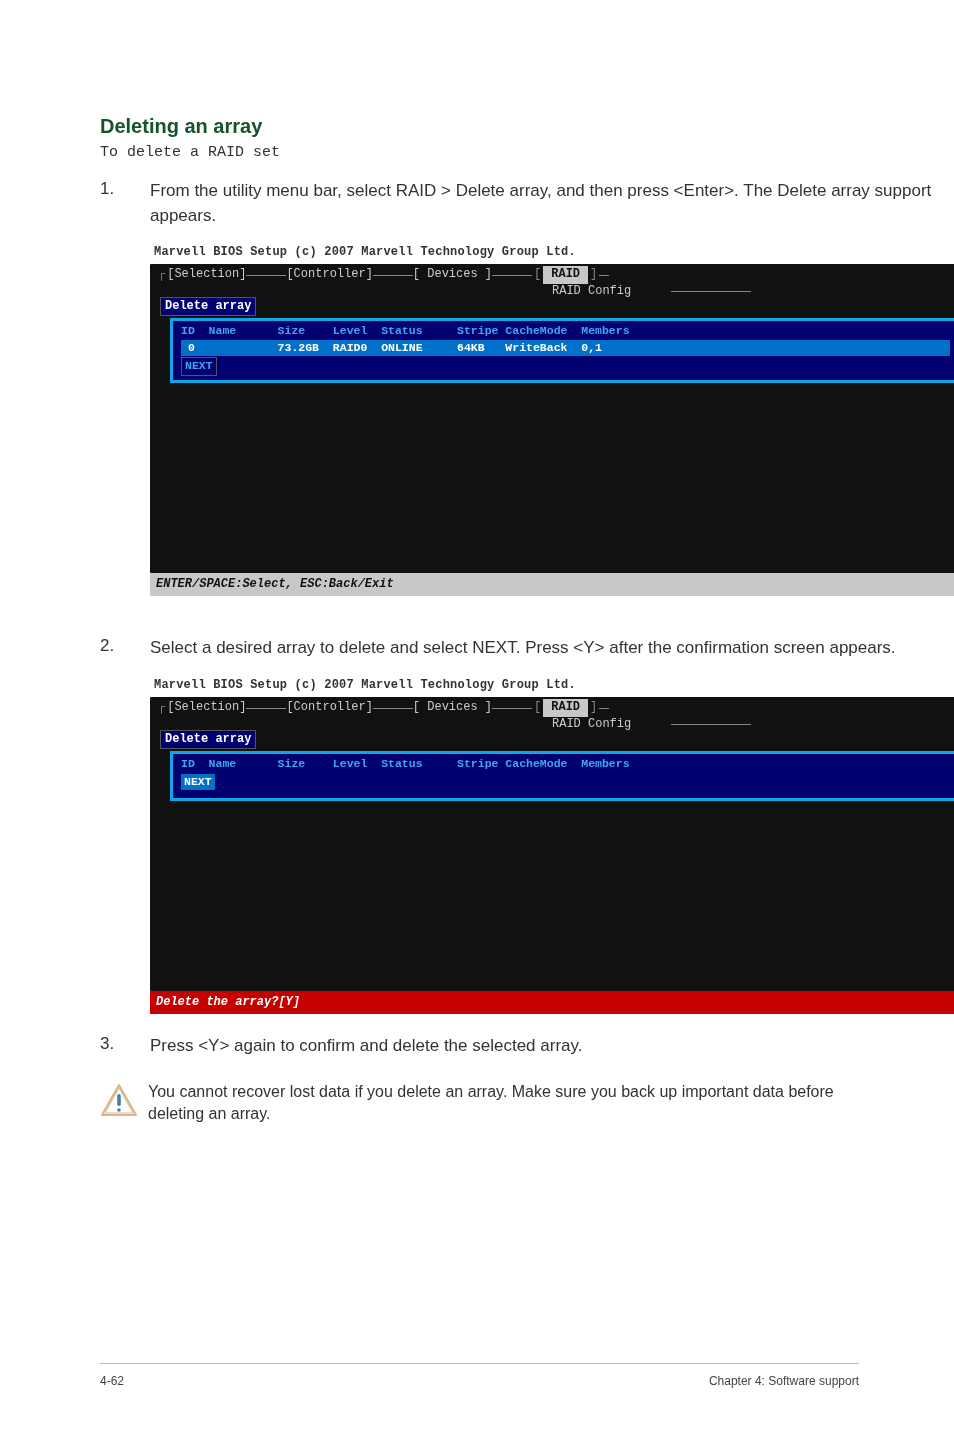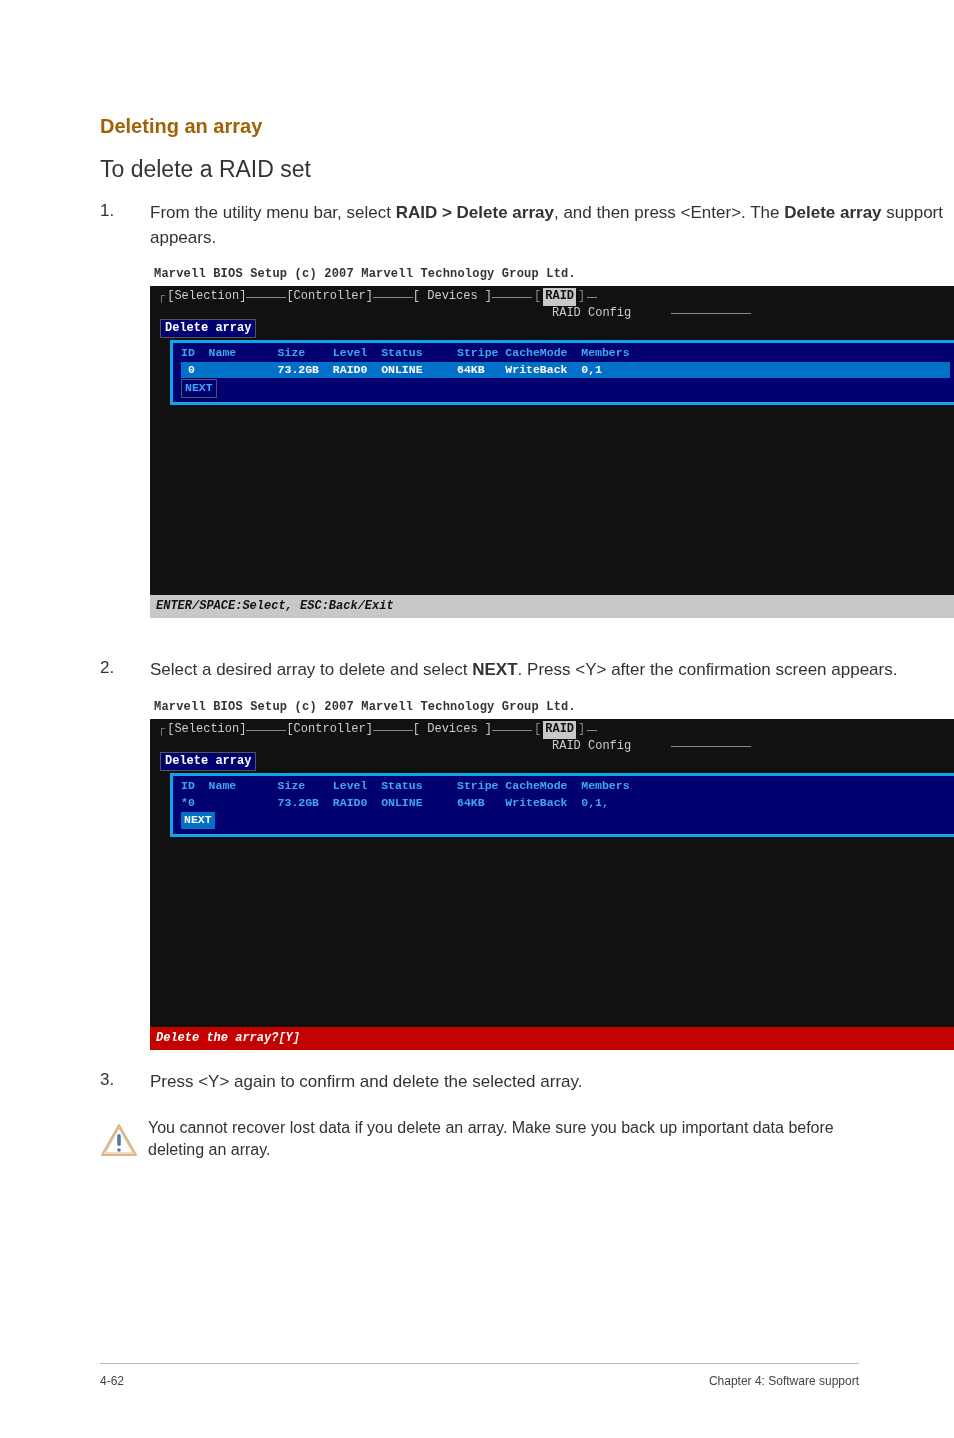--- a/index.html
+++ b/index.html
@@ -8,27 +8,28 @@
     background: #fff;
     width: 954px;
     height: 1438px;
     padding: 115px 95px 40px 100px;
     position: relative;
     color: #333;
   }
   h2 {
     font-size: 20px;
     font-weight: bold;
-    color: #a16207;
+    color: #14532d;
+    margin-bottom: 6px;
+  }
+  .intro {
+    font-size: 15px;
+    color: #333;
     margin-bottom: 18px;
-  }
-  .intro {
-    font-size: 23px;
-    color: #333;
-    margin-bottom: 18px;
+    font-family: Liberation Mono, monospace;
   }
   ol.steps {
     list-style: none;
     padding: 0;
   }
   ol.steps > li {
     display: flex;
     margin-bottom: 20px;
   }
   ol.steps > li > .num {
@@ -36,21 +37,21 @@
     flex-shrink: 0;
     font-size: 17px;
     color: #333;
   }
   ol.steps > li > .body {
     flex: 1;
     font-size: 17px;
     line-height: 1.45;
     color: #333;
   }
-  ol.steps > li > .body b { font-weight: bold; }
+  ol.steps > li > .body b { font-weight: normal; }
   
   .bios {
     margin-top: 14px;
     margin-left: 0px;
     width: 819px;
   }
   .bios-title {
     font-family: "Courier New", monospace;
     font-size: 12px;
     font-weight: bold;
@@ -74,21 +75,21 @@
     height: 15px;
   }
   .tab {
     color: #ccc;
   }
   .tab-g { color: #888; padding: 0 2px;}
   .tab-active {
     background: #c8c8c8;
     color: #111;
     font-weight: bold;
-    padding: 0 2px;
+    padding: 0 8px;
     text-align: center;
   }
   .config-row {
     display: flex;
     color: #ccc;
     height: 14px;
     gap: 36px;
   }
   .config-row .cfg-label {
     margin-left: 396px;
@@ -153,21 +154,21 @@
     font-style: italic;
   }
   .status-bar.red {
     background: #c40000;
     color: #fff;
   }
   
   .note {
     display: flex;
     margin-top: 22px;
-    align-items: flex-end;
+    align-items: flex-start;
   }
   .note .icon {
     flex-shrink: 0;
     width: 48px;
     padding-top: 2px;
   }
   .note .txt {
     font-size: 16px;
     color: #333;
     line-height: 1.4;
@@ -264,21 +265,20 @@
           </div>
           <div class="config-row">
             <span class="cfg-label">RAID Config</span>
             <span class="cfg-line"></span>
           </div>
           <div>
             <span class="section-label">Delete array</span>
           </div>
           <div class="listpanel">
             <div class="hdr-row">ID  Name      Size    Level  Status     Stripe CacheMode  Members</div>
-            <div class="data-row nosel">*0            73.2GB  RAID0  ONLINE     64KB   WriteBack  0,1,   </div>
             <span class="next-btn sel">NEXT</span>
           </div>
           <div class="bios-body"></div>
         </div>
         <div class="status-bar red">Delete the array?[Y]</div>
       </div>
     </div>
   </li>
 
   <li style="margin-top:18px">

